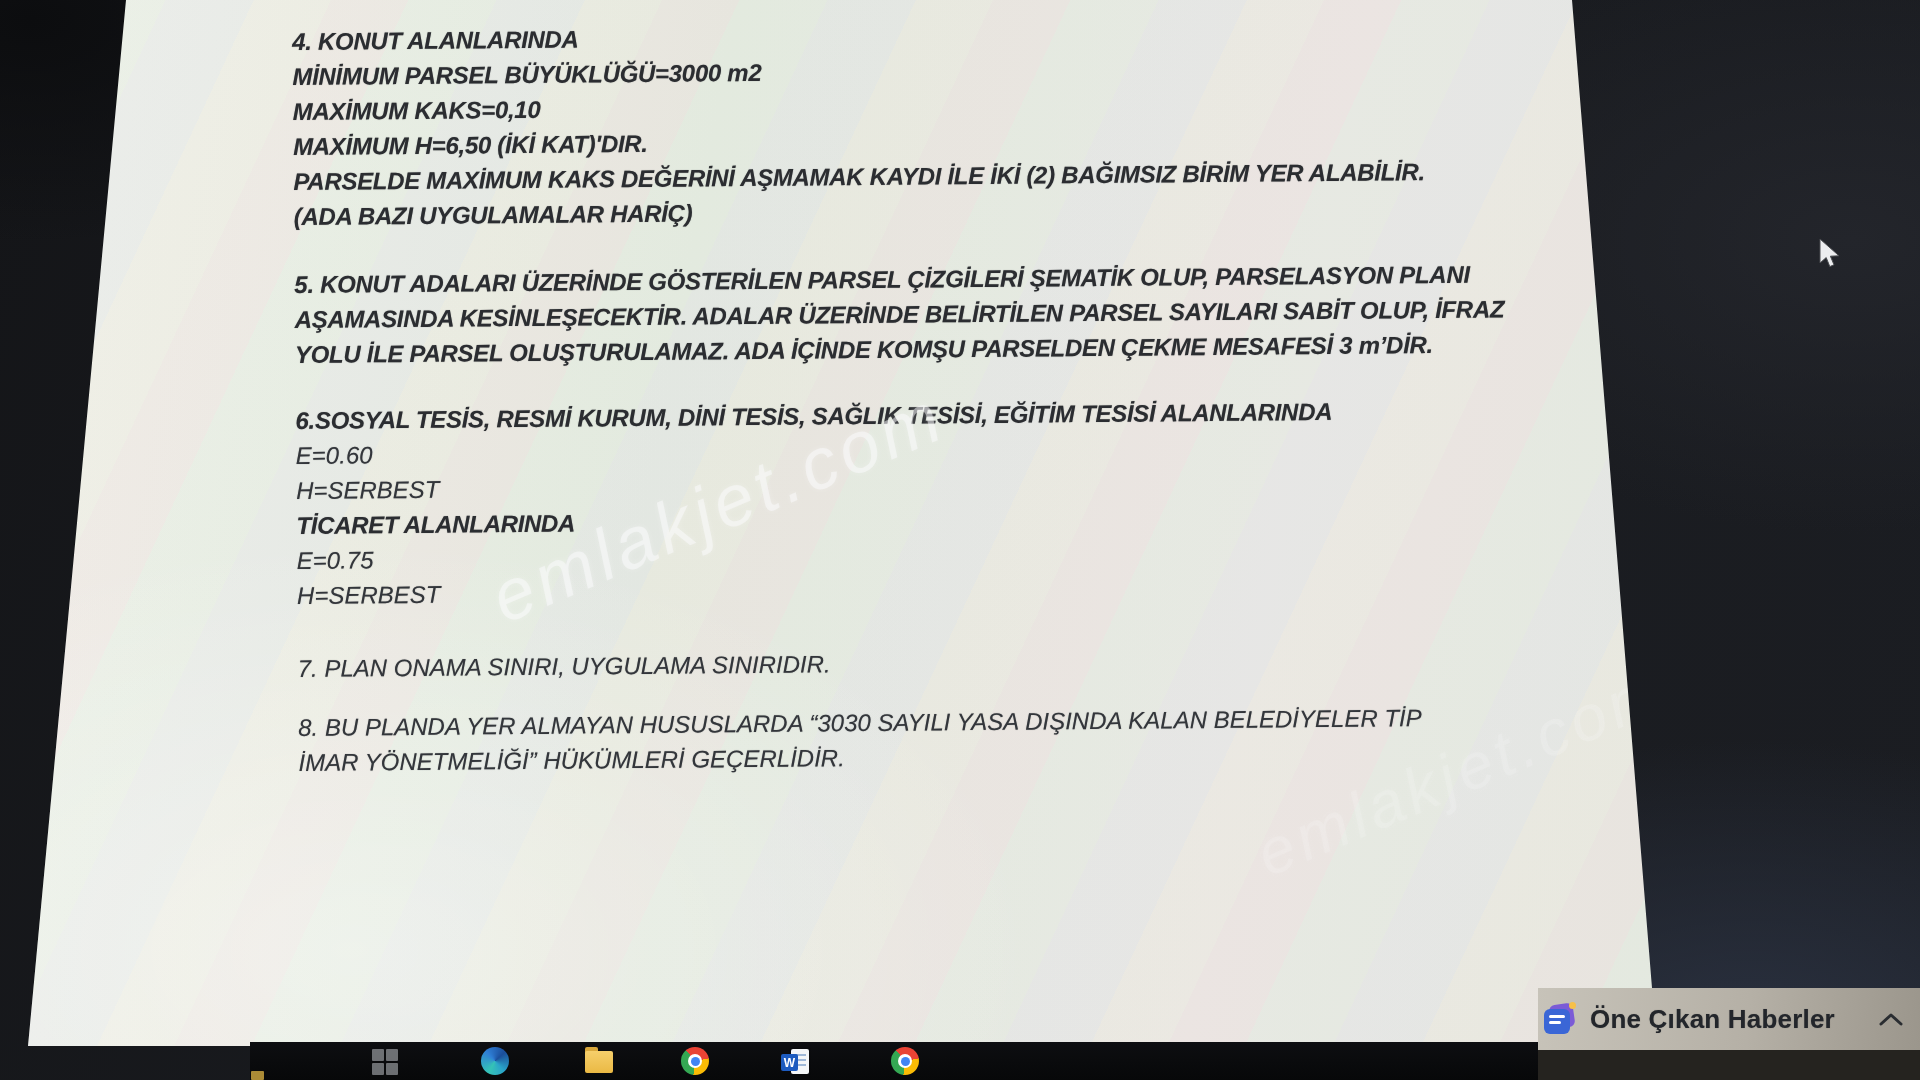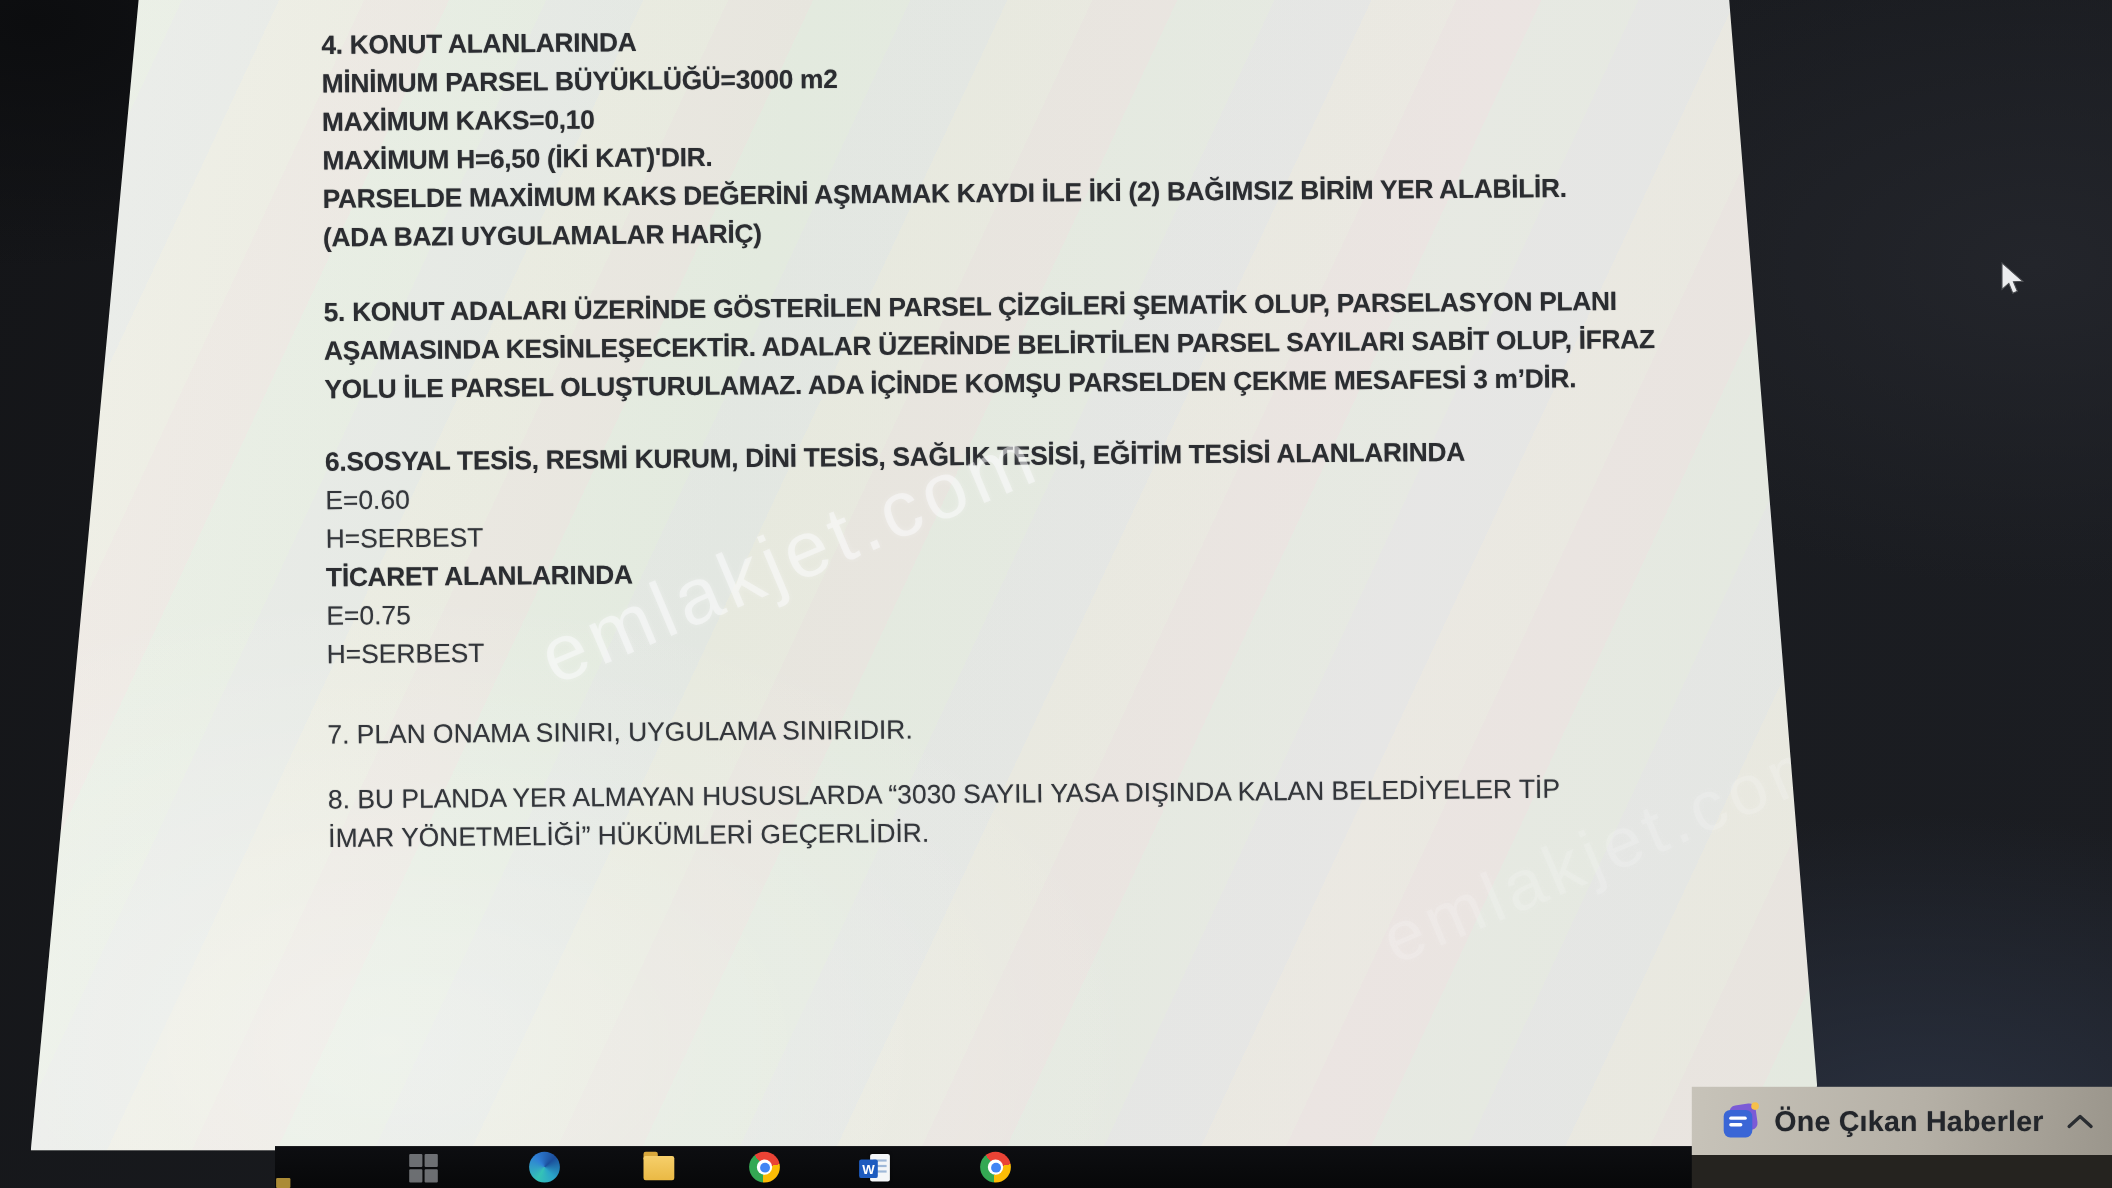--- a/index.html
+++ b/index.html
@@ -18,20 +18,21 @@
       radial-gradient(500px 300px at 30px 20px, #0c0d0f 0%, rgba(12,13,15,0) 75%),
       linear-gradient(115deg,#141518 0%, #191b1f 45%, #1b1d22 100%);
   }
 
   
   .screen{
     position:absolute;inset:0;
     clip-path:polygon(126px 0, 1572px 0, 1652px 988px, 1545px 1002px, 1545px 1042px, 250px 1042px, 250px 1046px, 28px 1046px);
     background:
       linear-gradient(100deg,#f0f0ea 0%, #e6e9e0 35%, #eae8e4 65%, #e5e8df 100%);
+    font-style: italic;
   }
   .screen-moire{position:absolute;inset:0;pointer-events:none;
     background:
       repeating-linear-gradient(115deg,
         rgba(255,170,190,0.055) 0 70px,
         rgba(170,255,200,0.05) 70px 150px,
         rgba(170,200,255,0.055) 150px 230px,
         rgba(255,240,180,0.04) 230px 300px);
   }
   .screen-glare{position:absolute;inset:0;pointer-events:none;
@@ -86,21 +87,21 @@
   .word-ic .page i{position:absolute;left:3px;right:3px;height:2px;background:#9fb8d8;display:block;}
   .word-ic .page i:nth-child(1){top:5px;} .word-ic .page i:nth-child(2){top:10px;} .word-ic .page i:nth-child(3){top:15px;}
   .word-ic .wblock{position:absolute;left:0;top:7px;width:17px;height:17px;background:#1d5bbf;border-radius:2px;
     color:#fff;font-size:12px;font-weight:700;display:flex;align-items:center;justify-content:center;}
   .partial-chip{position:absolute;left:1px;top:29px;width:13px;height:9px;background:#c8a23e;opacity:0.85;border-radius:1px;}
 
   
   .widgetbar{
     position:absolute;left:1538px;top:988px;width:382px;height:62px;
     background:linear-gradient(95deg,#c7c3b9 0%, #b5b0a6 55%, #9b968c 100%);
-    display:flex;align-items:center;gap:12px;padding-left:29px;box-sizing:border-box;
+    display:flex;align-items:center;gap:12px;padding-left:6px;box-sizing:border-box;
   }
   .widgetbar-under{position:absolute;left:1538px;top:1050px;width:382px;height:30px;background:#25231f;}
   .widgets-icon{position:relative;width:34px;height:34px;flex:0 0 auto;}
   .widgets-icon .back{position:absolute;left:6px;top:2px;width:24px;height:24px;background:#7b5bd6;border-radius:6px;transform:rotate(-8deg);}
   .widgets-icon .front{position:absolute;left:0;top:7px;width:26px;height:25px;background:#3a66d6;border-radius:6px;}
   .widgets-icon .front i{position:absolute;left:5px;right:5px;height:3px;background:#fff;border-radius:2px;display:block;}
   .widgets-icon .front i:nth-child(1){top:6px;} .widgets-icon .front i:nth-child(2){top:12px;width:12px;} 
   .widgets-icon .dot{position:absolute;right:2px;top:0px;width:7px;height:7px;border-radius:50%;background:#f6c04a;}
   .widget-label{color:#23262b;font-size:26px;font-weight:700;letter-spacing:0.2px;white-space:nowrap;
     text-shadow:0 0 1px rgba(35,38,43,0.4);}

